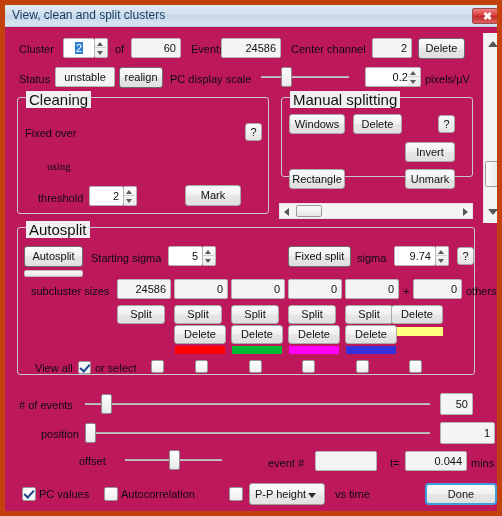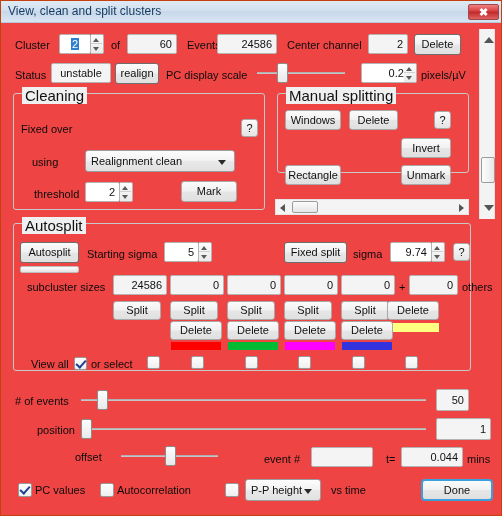--- a/index.html
+++ b/index.html
@@ -7,22 +7,22 @@
     margin: 0; padding: 0;
     width: 502px; height: 516px;
     overflow: hidden;
     font-family: "Liberation Sans", sans-serif;
     font-size: 11px;
     color: #101010;
   }
   #window {
     position: relative;
     width: 502px; height: 516px;
-    background: #ef4444;
-    border: 1px solid #c2410c;
+    background: #be185d;
+    border: 5px solid #c2410c;
     overflow: hidden;
   }
   
   #titlebar {
     position: absolute; left: 0; top: 0;
     width: 502px; height: 22px;
     background: linear-gradient(to bottom, #dfeaf5 0%, #d2e0ee 45%, #c8d8ea 50%, #d8e5f2 100%);
     border-bottom: 1px solid #b5c8da;
   }
   #title-text {
@@ -270,25 +270,21 @@
     <div class="ar up"></div>
     <div class="thumb" style="top:128px; height:26px;"></div>
     <div class="ar dn"></div>
   </div>
 
   <div class="group" style="left:12px; top:92px; width:252px; height:117px;">
     <div class="gtitle">Cleaning</div>
   </div>
   <div class="lbl" style="left:20px; top:122px;">Fixed over</div>
   <div class="qbtn" style="left:240px; top:118px;">?</div>
-  <div class="lbl" style="left:31px; top:155px;">using</div>
-  <div class="combo" style="left:84px; top:149px; width:150px;">
-    <span>Realignment clean</span>
-    <span class="arrow"></span>
-  </div>
+  <div class="lbl" style="left:42px; top:155px;font-family:Liberation Serif, serif;">using</div>
   <div class="lbl" style="left:33px; top:187px;">threshold</div>
   <div class="field" style="left:84px; top:181px; width:35px;">2</div>
   <div class="spin" style="left:119px; top:181px;">
     <div class="up"></div>
     <div class="dn"></div>
   </div>
   <div class="btn" style="left:180px; top:180px; width:56px; height:21px; line-height:19px;">Mark</div>
 
   <div class="group" style="left:276px; top:92px; width:192px; height:80px;">
     <div class="gtitle">Manual splitting</div>

